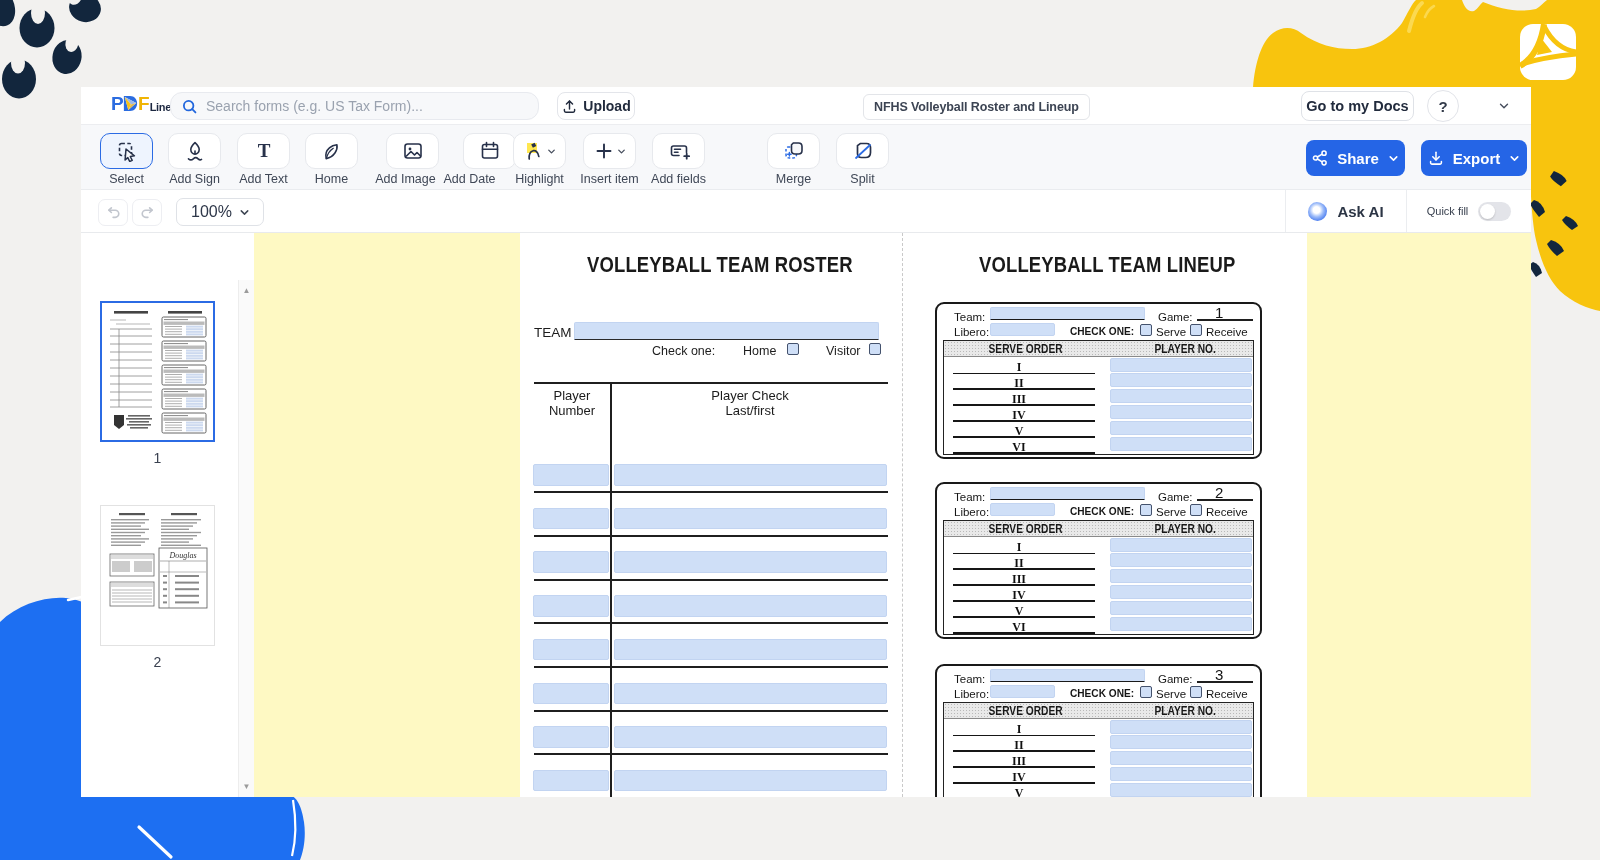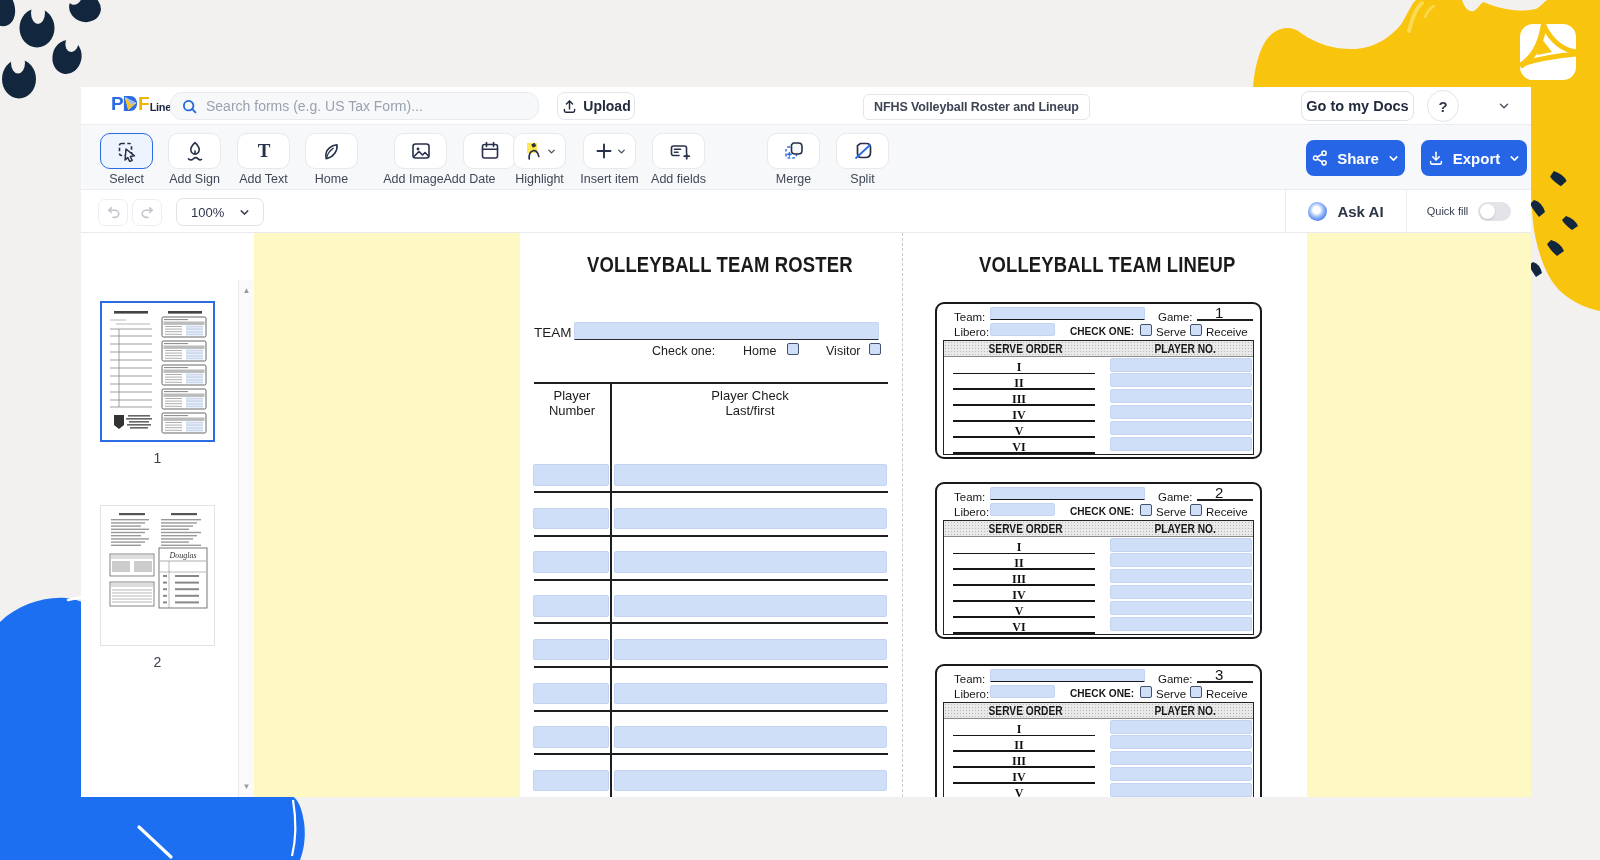--- a/index.html
+++ b/index.html
@@ -30,21 +30,21 @@
   .tbar { position:relative; height:65px; background:#f7f8fa; border-bottom:1px solid #eaecef; }
   .tool { position:absolute; top:8px; width:53px; text-align:center; cursor:pointer; }
   .tool .tbtn { width:53px; height:36px; background:#fff; border:1px solid #e7e9ed; border-radius:10px; display:flex; align-items:center; justify-content:center; gap:1px; }
   .tool.active .tbtn { border:1.5px solid #2b6be4; background:#eef4fe; }
   .tool .tlabel { position:absolute; top:39px; left:50%; width:200px; margin-left:-100px; font-size:12.5px; color:#3f4756; line-height:14px; white-space:nowrap; text-align:center; }
   .btn-blue { position:absolute; top:15px; height:36px; background:#2565e6; border:none; border-radius:8px; color:#fff; font-size:15px; font-weight:700; display:flex; align-items:center; justify-content:center; gap:8px; cursor:pointer; font-family:"Liberation Sans",sans-serif; }
 
   
   .sbar { position:relative; height:43px; background:#fff; border-bottom:1px solid #e8eaed; }
   .mini-btn { position:absolute; top:9px; width:30px; height:27px; background:#fff; border:1px solid #edeef2; border-radius:7px; display:flex; align-items:center; justify-content:center; cursor:pointer; }
-  .zoom-box { position:absolute; left:95px; top:8px; width:88px; height:28px; background:#fff; border:1px solid #dfe2e7; border-radius:7px; display:flex; align-items:center; justify-content:space-between; padding:0 12px 0 14px; font-size:13px; color:#2e3749; cursor:pointer; }
+  .zoom-box { position:absolute; left:95px; top:8px; width:88px; height:28px; background:#fff; border:1px solid #dfe2e7; border-radius:7px; display:flex; align-items:center; justify-content:space-between; padding:0 12px 0 14px; font-size:16px; color:#2e3749; cursor:pointer; }
   .askai { position:absolute; left:1204px; top:0; width:121px; height:100%; border-left:1px solid #ebedf0; display:flex; align-items:center; justify-content:center; gap:10px; font-size:15px; font-weight:600; color:#2c3545; cursor:pointer; }
   .askai .orb { width:19px; height:19px; border-radius:46% 54% 50% 50% / 52% 48% 52% 48%; background:radial-gradient(circle at 45% 42%, #ffffff 0 22%, #9dbcf9 45%, #3f74ee 78%, #2b5fe0 100%); }
   .qfill { position:absolute; left:1325px; top:0; right:0; height:100%; border-left:1px solid #ebedf0; display:flex; align-items:center; justify-content:center; gap:10px; font-size:11px; color:#39414f; }
   .toggle { width:33px; height:19px; background:#e3e4e9; border-radius:10px; position:relative; cursor:pointer; }
   .toggle .knob { position:absolute; left:2px; top:2px; width:15px; height:15px; background:#fff; border-radius:50%; box-shadow:0 1px 2px rgba(0,0,0,0.18); }
 
   
   .content { position:relative; height:564px; display:flex; }
   .sidebar { position:relative; width:173px; background:#fff; flex:none; }
   .sb-top { position:relative; height:47px; }
@@ -208,21 +208,21 @@
           <div class="tbtn">
             <span>
               <svg width="22" height="22" viewBox="0 0 22 22" fill="none" stroke="#27314a" stroke-width="1.6" stroke-linejoin="round">
                 <path d="M5.2,18.6 c-1,-3.8 0.2,-8 3.2,-10.7 c2,-1.9 4.7,-3 7.5,-3.2 c0.5,2.8 -0.2,5.7 -1.8,8 c-2.1,3.1 -5.5,5.2 -8.9,5.9 Z"></path>
                 <path d="M5.2,18.6 c1.2,-4.4 3.6,-8.2 7.4,-10.6" stroke-width="1.3"></path>
               </svg>
             </span>
           </div>
           <div class="tlabel">Home</div>
         </div>
-        <div class="tool" style="left: 306px; padding-left: 7px;">
+        <div class="tool" style="left: 298px; padding-left: 7px;">
           <div class="tbtn">
             <span>
               <svg width="22" height="22" viewBox="0 0 22 22" fill="none" stroke="#27314a" stroke-width="1.6" stroke-linecap="round" stroke-linejoin="round">
                 <rect x="3" y="4" width="16" height="14" rx="2.5"></rect>
                 <circle cx="8" cy="9" r="1.4" fill="#27314a" stroke="none"></circle>
                 <path d="M4.5,16 L9,11.5 L12.5,15 L15,12.5 L18.5,16"></path>
               </svg>
             </span>
           </div>
           <div class="tlabel">Add Image</div>

